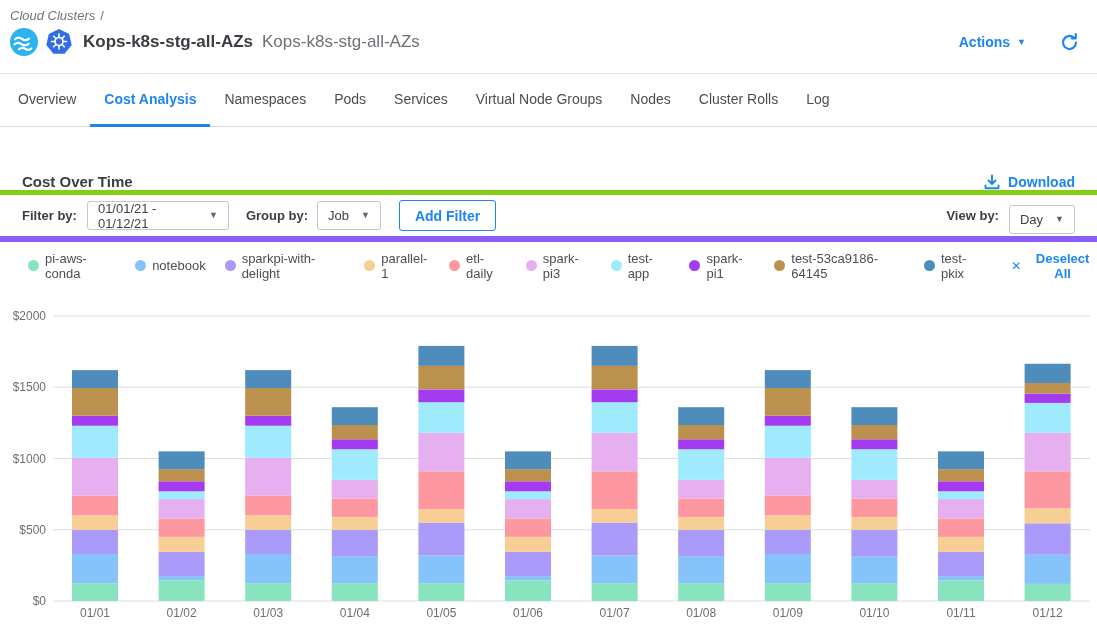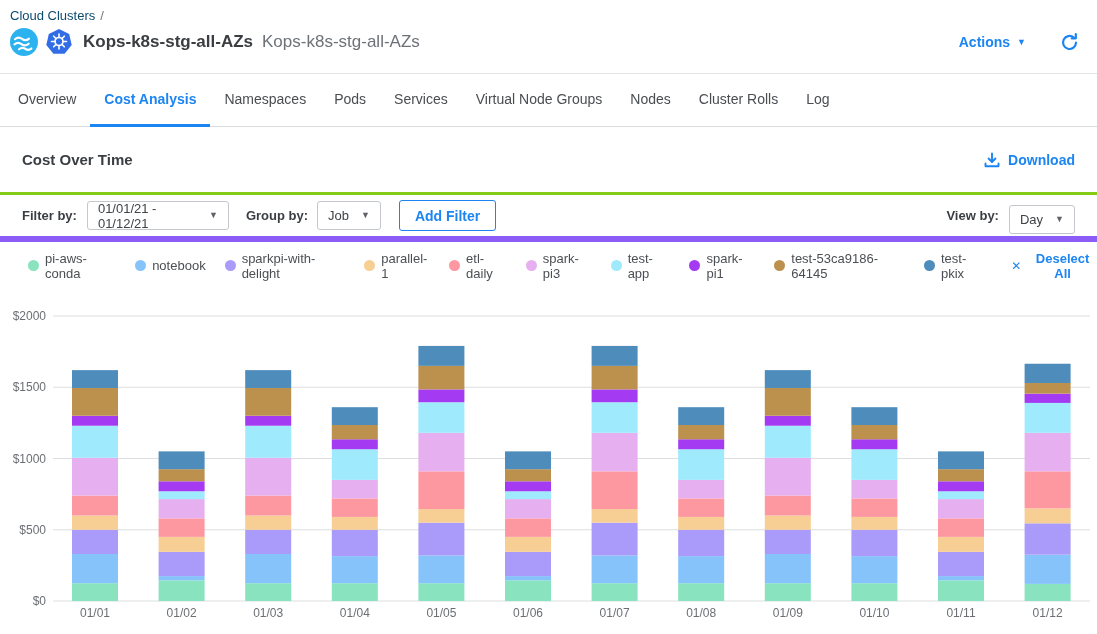--- a/index.html
+++ b/index.html
@@ -2,43 +2,43 @@
 <html><head>
 <meta charset="utf-8">
 <style>
   * { margin:0; padding:0; box-sizing:border-box; }
   html,body { width:1097px; height:634px; background:#fff; overflow:hidden;
     font-family:"Liberation Sans","DejaVu Sans",sans-serif; color:#3c4044; }
 
   
   .page-header { padding:8px 14px 0 10px; height:74px; border-bottom:1px solid #e3e5e8; }
   .breadcrumb { font-size:13px; }
-  .breadcrumb a { color:#0c4a6e; text-decoration:none; cursor:pointer; }
+  .breadcrumb a { color:#737373; text-decoration:none; cursor:pointer;font-style:italic; }
   .breadcrumb .sep { color:#73777c; margin-left:5px; }
   .title-row { display:flex; align-items:center; margin-top:5px; }
   .logo { width:28px; height:28px; flex:0 0 auto; }
   .logo + .logo { margin-left:7px; }
   .cluster-title { font-size:17px; font-weight:bold; color:#3a3e42; margin-left:10px; }
   .cluster-subtitle { font-size:17px; color:#6d7278; margin-left:9px; font-weight:400; }
   .header-right { margin-left:auto; display:flex; align-items:center; gap:34px; padding-right:4px; }
   .actions-btn { display:flex; align-items:center; gap:7px; color:#1c85f1; font-weight:bold;
     font-size:14px; background:none; border:none; cursor:pointer; font-family:inherit; }
   .caret { font-size:9px; line-height:1; }
   .icon-btn { background:none; border:none; cursor:pointer; padding:0; line-height:0; }
 
   
   .tab-bar { display:flex; align-items:stretch; height:53px; border-bottom:1px solid #d9dbde;
     padding-left:4px; }
   .tab { display:flex; align-items:center; padding:0 14px; font-size:14px; color:#4a4d52;
     cursor:pointer; border-bottom:3px solid transparent; margin-bottom:-1px; }
   .tab.active { color:#1c85f1; font-weight:bold; border-bottom-color:#1c85f1; }
 
   
-  .section-header { display:flex; align-items:center; height:68px; padding:0 22px;
-    border-bottom:3px solid #84cc16; }
+  .section-header { display:flex; align-items:flex-end; height:68px; padding:0 22px;
+    border-bottom:5px solid #84cc16; }
   .section-title { font-size:15px; font-weight:bold; color:#3a3e42; }
   .download-btn { margin-left:auto; display:flex; align-items:center; gap:8px; color:#1c85f1;
     font-weight:bold; font-size:14px; background:none; border:none; cursor:pointer; font-family:inherit; }
 
   
   .filter-bar { display:flex; align-items:center; height:47px; padding:0 22px;
     border-bottom:6px solid #8b5cf6; }
   .f-label { font-size:13px; font-weight:bold; color:#3a3e42; }
   .dropdown { display:flex; align-items:center; gap:12px; border:1px solid #c4c7cb; border-radius:3px;
     height:29px; padding:0 10px; font-size:13px; color:#3f4246; background:#fff; cursor:pointer; }

